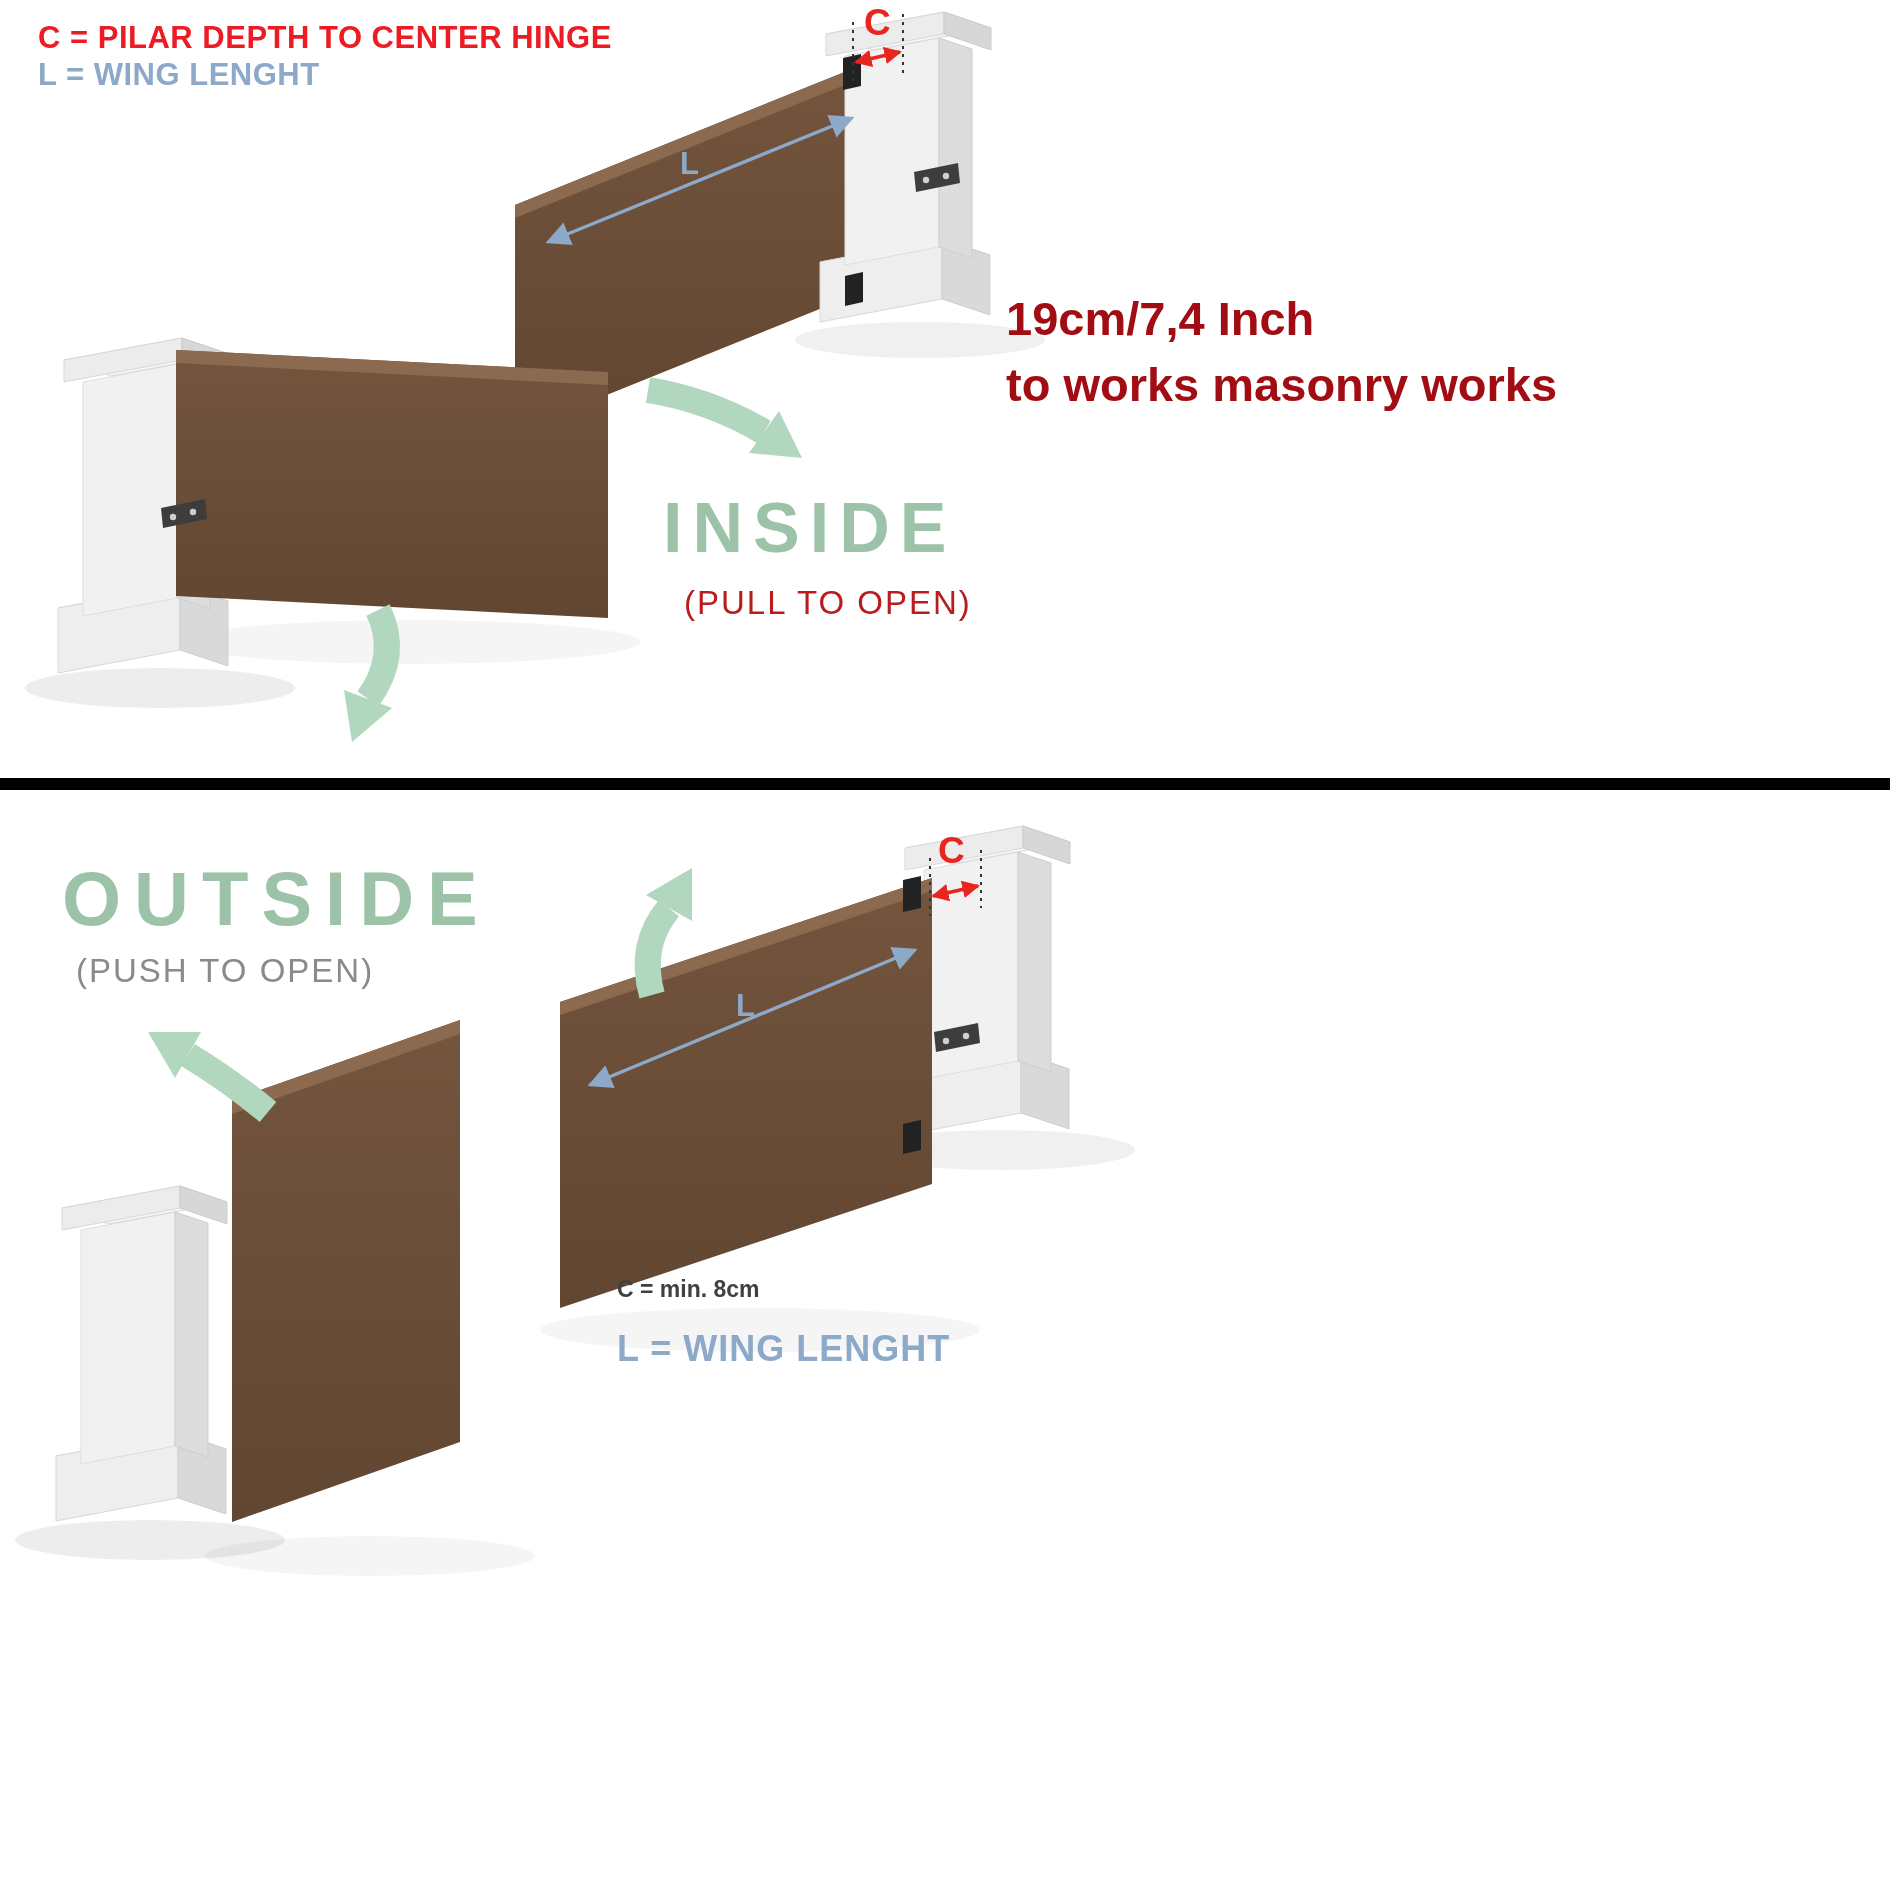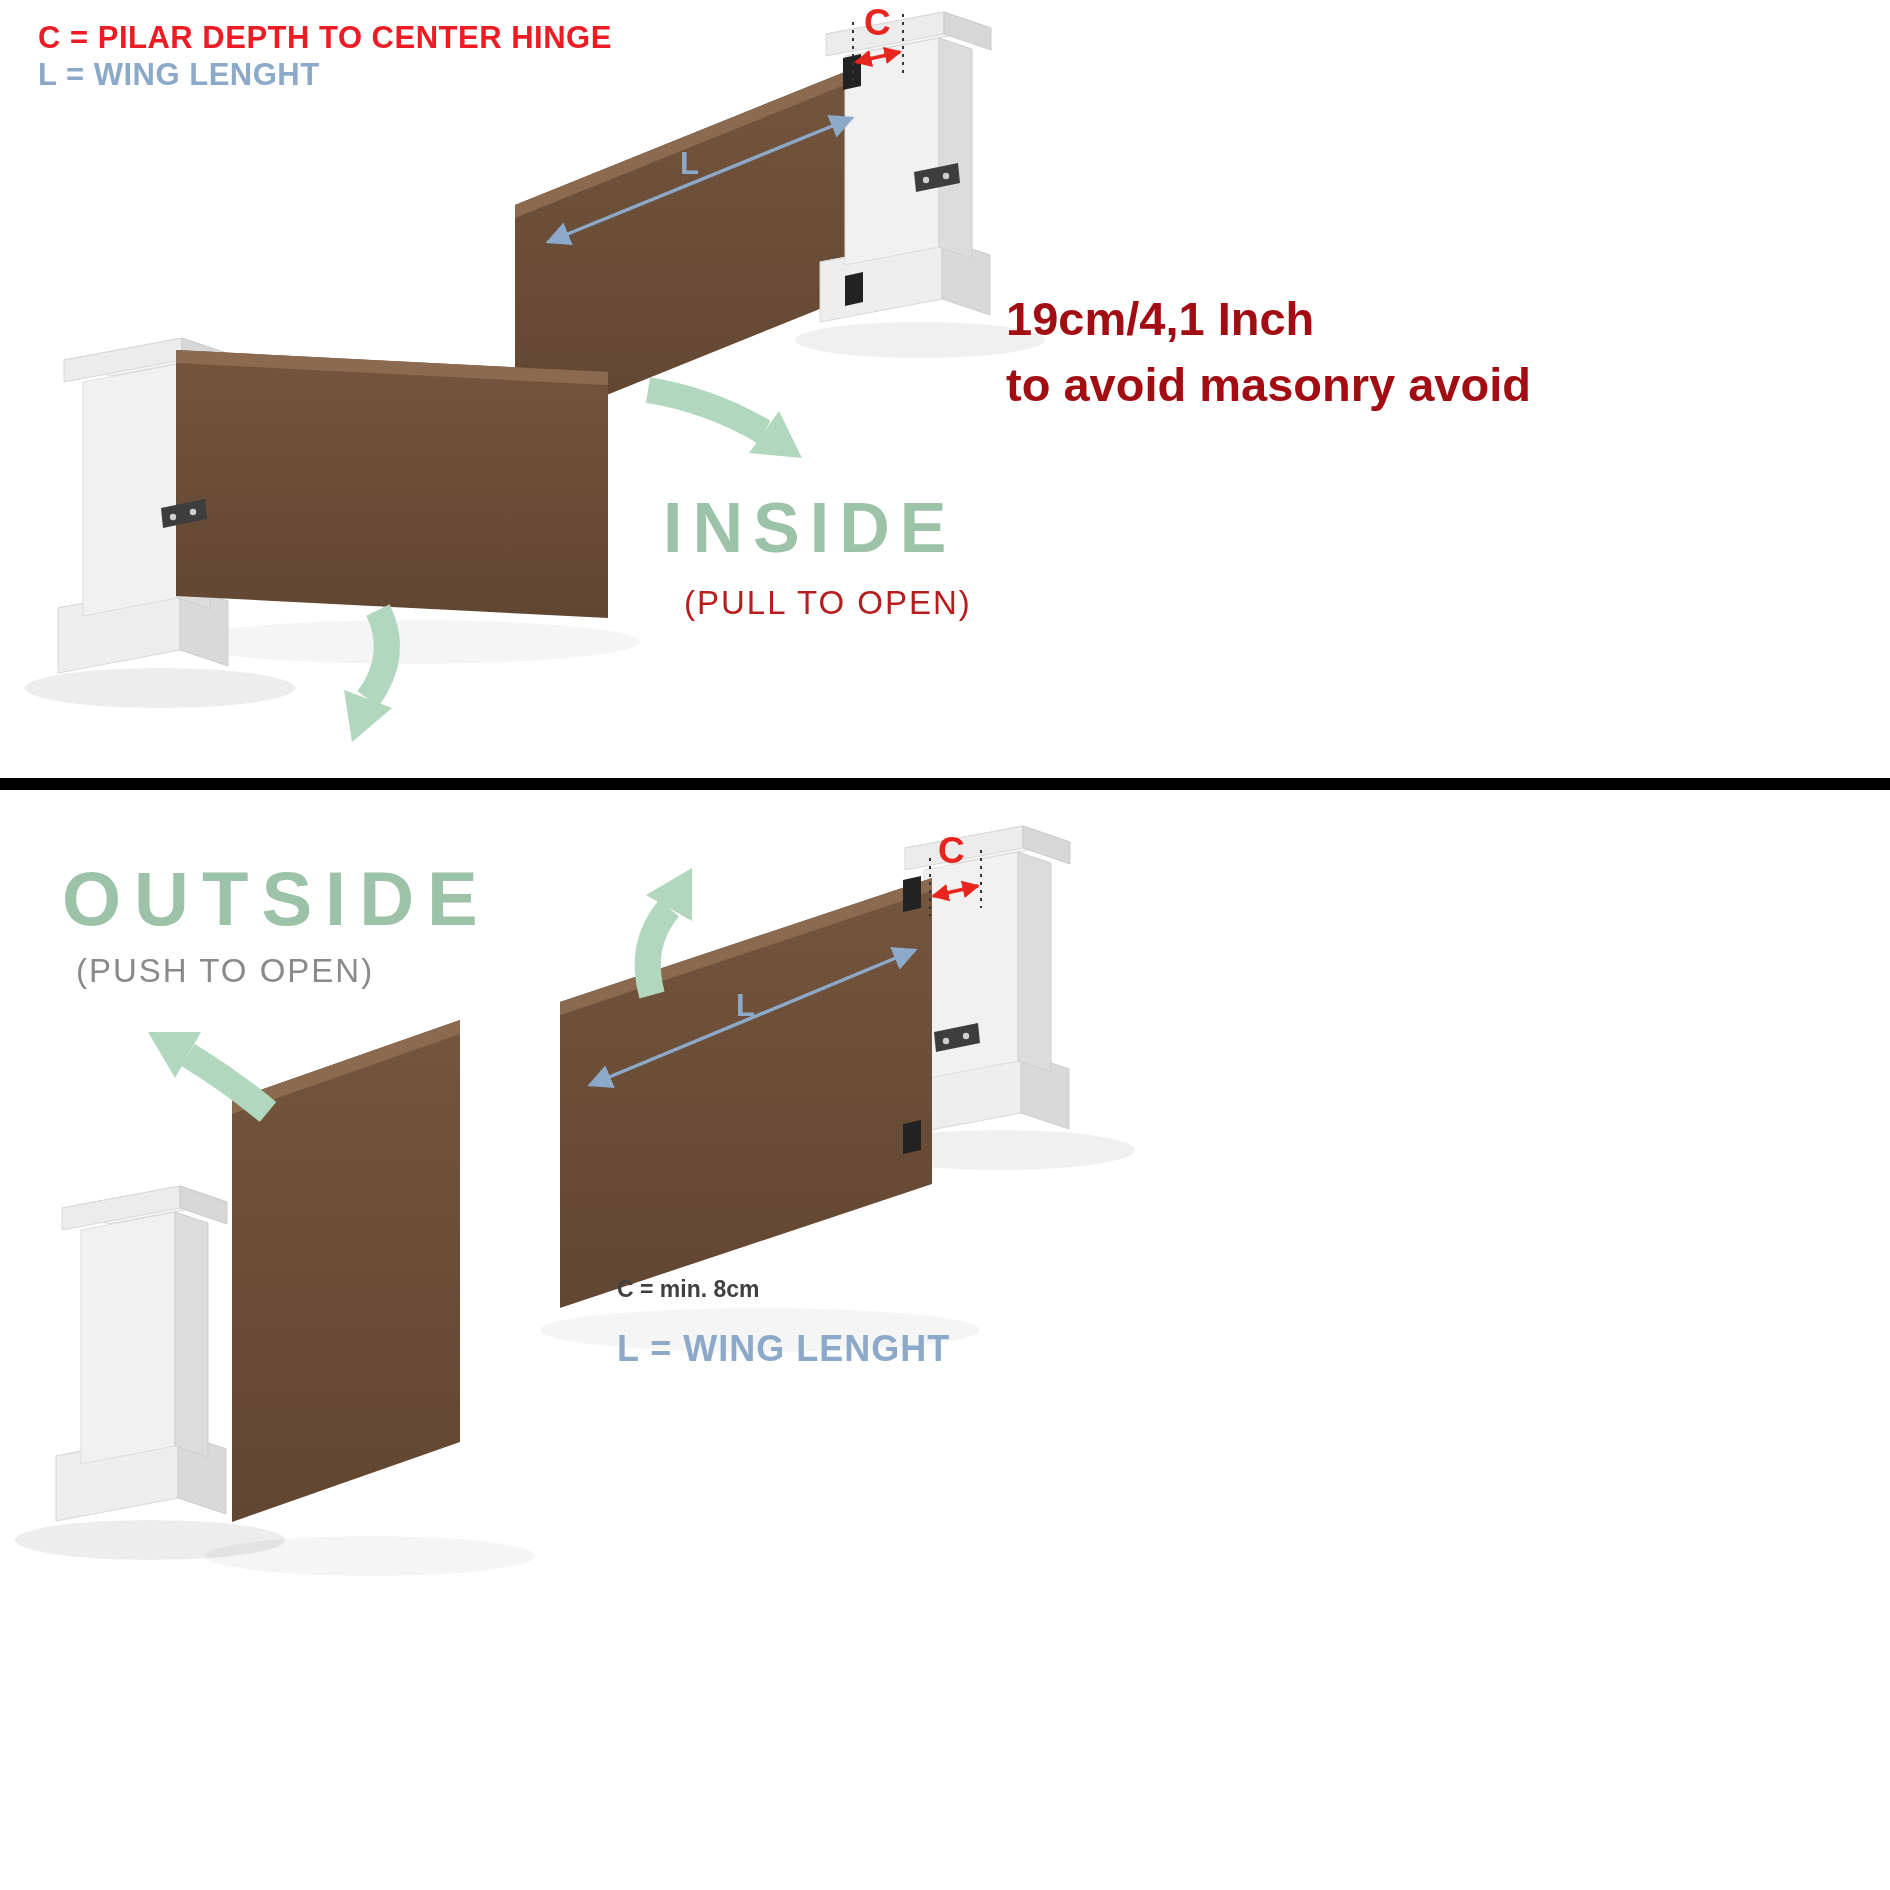--- a/index.html
+++ b/index.html
@@ -209,22 +209,22 @@
   <div class="t legend-c">C = PILAR DEPTH TO CENTER HINGE</div>
   <div class="t legend-l">L = WING LENGHT</div>
 
   <div class="t c-top">C</div>
   <div class="t l-top">L</div>
 
   <div class="t inside-title">INSIDE</div>
   <div class="t inside-sub">(PULL  TO OPEN)</div>
 
   <div class="t note">
-    <div>19cm/4,1 Inch</div>
-    <div>to avoid masonry avoid</div>
+    <div>19cm/7,4 Inch</div>
+    <div>to works masonry works</div>
   </div>
 
   <div class="t outside-title">OUTSIDE</div>
   <div class="t outside-sub">(PUSH TO OPEN)</div>
 
   <div class="t c-bottom">C</div>
   <div class="t l-bottom">L</div>
 
   <div class="t legend2-c">C = min. 8cm</div>
   <div class="t legend2-l">L = WING LENGHT</div>

